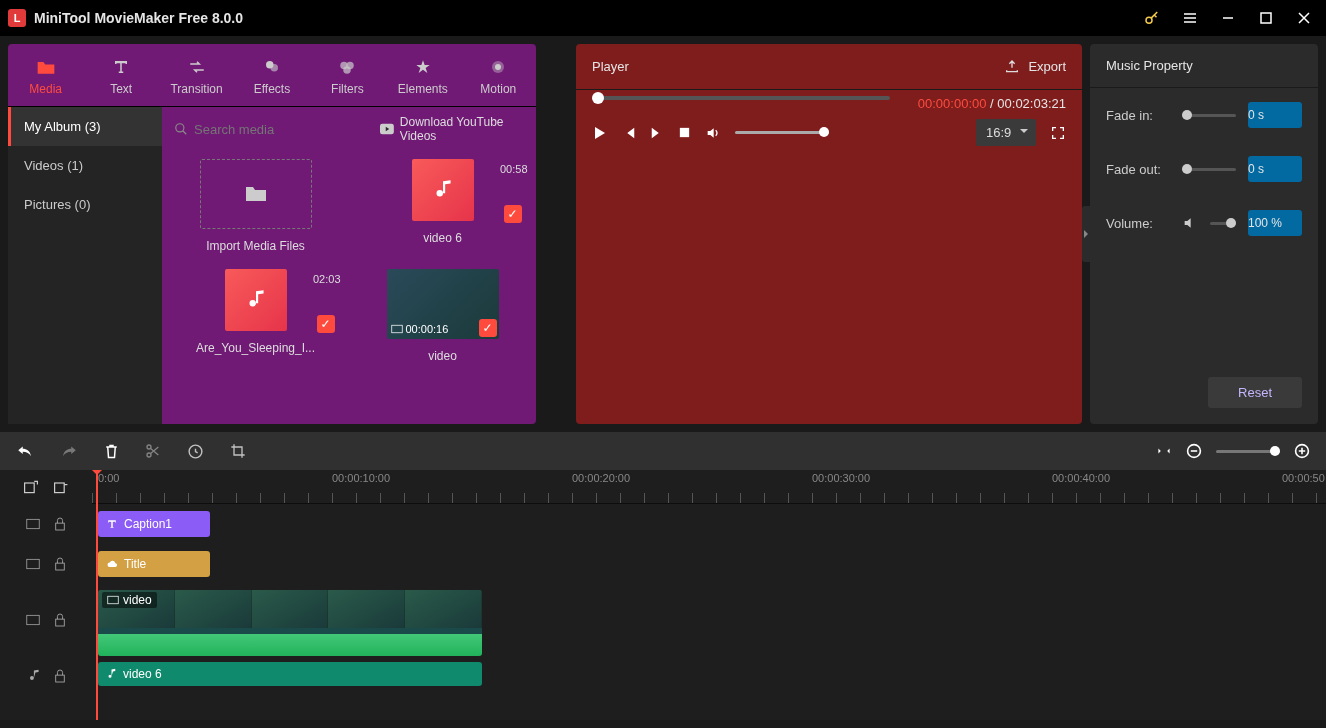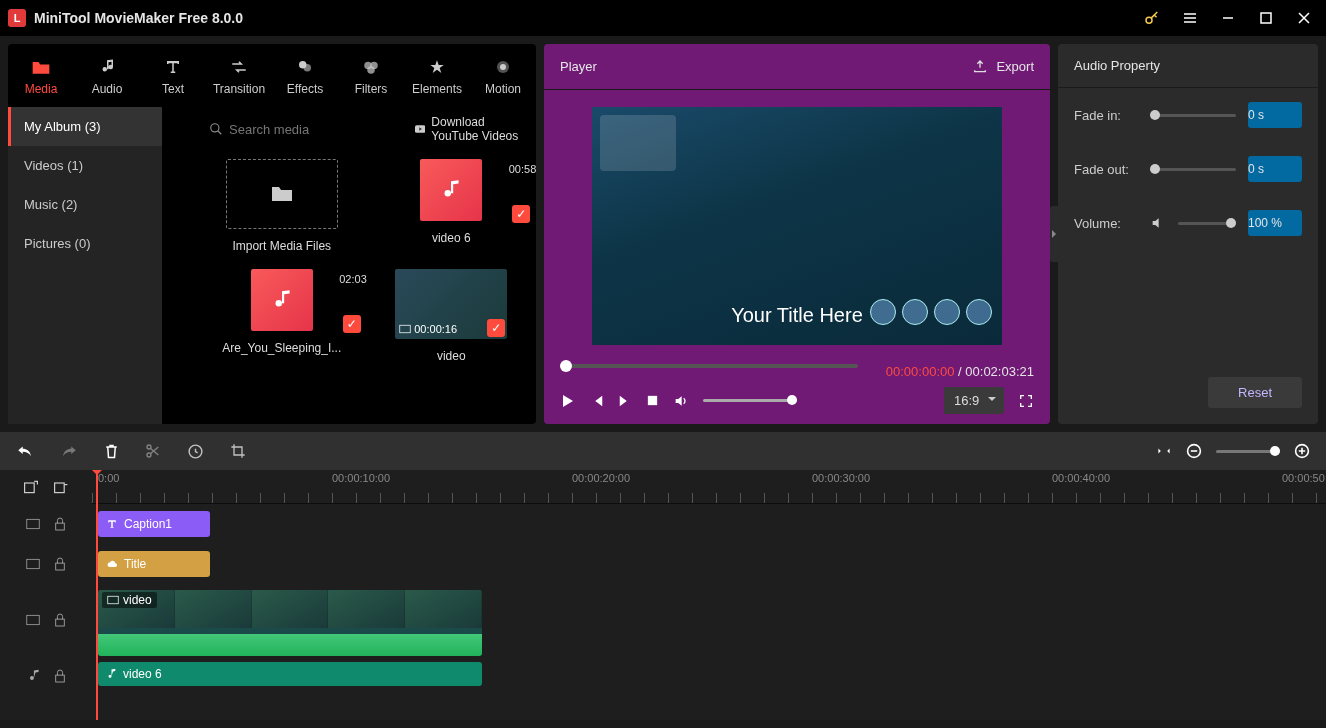--- a/index.html
+++ b/index.html
@@ -10,28 +10,28 @@
 .app-logo { width: 18px; height: 18px; background: #e03a3a; border-radius: 3px; display: flex; align-items: center; justify-content: center; color: #fff; font-size: 11px; font-weight: bold; }
 .titlebar-title { flex: 1; font-weight: 600; font-size: 14px; }
 .titlebar-actions { display: flex; gap: 10px; align-items: center; }
 .titlebar-actions .tact { width: 28px; height: 28px; display: flex; align-items: center; justify-content: center; cursor: pointer; }
 .key-icon svg { color: #f2c94c; }
 
 
 .chrome { display: flex; gap: 8px; padding: 8px; height: 396px; }
 
 
-.lefttabs { width: 528px; background: #000000; border-radius: 4px; display: flex; flex-direction: column; }
+.lefttabs { width: 528px; background: #701a75; border-radius: 4px; display: flex; flex-direction: column; }
 .lttabs-row { display: flex; border-bottom: 1px solid #000; }
 .lttab { flex: 1; padding: 12px 4px 10px; text-align: center; font-size: 12px; cursor: pointer; color: #ccc; }
 .lttab.active { color: #ff4b3e; }
 .lttab .ticon { height: 22px; display: flex; align-items: center; justify-content: center; margin-bottom: 4px; }
 
 
-.ltbody { flex: 1; display: flex; overflow: hidden; gap: 35px; }
+.ltbody { flex: 1; display: flex; overflow: hidden; }
 .ltsidebar { width: 154px; background: #242424; }
 .sbitem { padding: 12px 16px; font-size: 13px; color: #ccc; cursor: pointer; }
 .sbitem.active { background: #333; color: #fff; border-left: 3px solid #ff4b3e; padding-left: 13px; }
 
 .ltmedia { flex: 1; display: flex; flex-direction: column; }
 .ltmedia-top { display: flex; align-items: center; padding: 8px 12px; gap: 10px; }
 .searchwrap { display: flex; align-items: center; color: #888; gap: 6px; flex: 1; }
 .searchwrap input { background: transparent; border: none; color: #ccc; font-size: 13px; outline: none; flex: 1; }
 .ytlink { display: flex; align-items: center; gap: 6px; font-size: 12px; color: #ddd; cursor: pointer; }
 
@@ -41,21 +41,21 @@
 .mthumb.dashed { border: 1.5px dashed #777; background: transparent; }
 .mthumb.audio { background: linear-gradient(135deg,#f85a5a,#e6344a); width: 62px; height: 62px; }
 .mthumb .dur { position: absolute; top: 4px; right: -54px; font-size: 11px; color: #ddd; }
 .mthumb .check { position: absolute; bottom: -2px; right: -48px; width: 18px; height: 18px; background: #ff4b3e; border-radius: 3px; display: flex; align-items: center; justify-content: center; color: #fff; font-size: 12px; }
 .mthumb.video { width: 112px; height: 70px; background: linear-gradient(135deg,#2a4a5a,#1a3a3a); }
 .video-dur-overlay { position: absolute; bottom: 4px; left: 4px; font-size: 11px; color: #fff; display: flex; align-items: center; gap: 3px; }
 .mthumb.video .check2 { position: absolute; bottom: 2px; right: 2px; width: 18px; height: 18px; background: #ff4b3e; border-radius: 3px; display:flex;align-items:center;justify-content:center;color:#fff;font-size:12px; }
 .mcell .mlabel { margin-top: 10px; font-size: 12px; color: #ddd; white-space: nowrap; overflow: hidden; text-overflow: ellipsis; max-width: 140px; margin-left: auto; margin-right: auto; }
 
 
-.player { width: 506px; background: #701a75; border-radius: 4px; display: flex; flex-direction: column; }
+.player { width: 506px; background: #7f1d1d; border-radius: 4px; display: flex; flex-direction: column; margin-left: 32px; }
 .player-head { height: 46px; display: flex; align-items: center; justify-content: space-between; padding: 0 16px; border-bottom: 1px solid #1a1a1a; }
 .export-btn { display: flex; align-items: center; gap: 8px; cursor: pointer; }
 .player-body { flex: 1; display: flex; align-items: center; justify-content: center; padding: 4px 16px 0; }
 .video-frame { width: 410px; height: 238px; background: linear-gradient(160deg,#1a4a6a 0%,#0d3547 40%,#0a2a3a 100%); position: relative; border-radius: 1px; overflow:hidden; }
 .video-frame::before{content:'';position:absolute;top:8px;left:8px;width:76px;height:56px;background:rgba(255,255,255,.15);border-radius:4px;}
 .gamehud{position:absolute;bottom:20px;right:10px;display:flex;gap:6px;}
 .gamehud span{width:26px;height:26px;border-radius:50%;background:rgba(100,150,200,.6);border:1.5px solid #aee;}
 .title-overlay { position: absolute; left: 0; right: 0; bottom: 18px; text-align: center; color: #fff; font-size: 20px; }
 .seekrow { padding: 6px 16px 2px; display: flex; align-items: flex-start; gap: 28px; }
 .seekbar { flex: 1; height: 4px; background: #555; position: relative; border-radius: 2px; }
@@ -154,25 +154,20 @@
 
   <div class="lefttabs">
     <div class="lttabs-row">
       <div class="lttab active"><div class="ticon">
             <svg width="20" height="18" viewBox="0 0 24 20" fill="#ff4b3e">
               <path d="M2 4h7l2 3h11v11H2z"></path>
             </svg>
           </div><span>Media</span></div>
       <div class="lttab"><div class="ticon">
             <svg width="18" height="18" viewBox="0 0 24 24" fill="#ccc">
-              <path d="M9 18a3 3 0 100-6 3 3 0 000 6zM12 15V3l8-1v10a3 3 0 11-2-2.8V5l-4 .5V15"></path>
-            </svg>
-          </div><span>Audio</span></div>
-      <div class="lttab"><div class="ticon">
-            <svg width="18" height="18" viewBox="0 0 24 24" fill="#ccc">
               <path d="M4 4h16v4h-2V7h-5v11h2v2H9v-2h2V7H6v1H4z"></path>
             </svg>
           </div><span>Text</span></div>
       <div class="lttab"><div class="ticon">
             <svg width="18" height="16" viewBox="0 0 24 20" fill="none" stroke="#ccc" stroke-width="2">
               <path d="M3 6h12l-3-3M21 14H9l3 3"></path>
             </svg>
           </div><span>Transition</span></div>
       <div class="lttab"><div class="ticon">
             <svg width="18" height="18" viewBox="0 0 24 24" fill="#ccc">
@@ -196,21 +191,20 @@
             <svg width="18" height="18" viewBox="0 0 24 24" fill="#ccc">
               <circle cx="12" cy="12" r="8" opacity=".4"></circle>
               <circle cx="12" cy="12" r="4"></circle>
             </svg>
           </div><span>Motion</span></div>
     </div>
     <div class="ltbody">
       <div class="ltsidebar">
         <div class="sbitem active">My Album (3)</div>
         <div class="sbitem">Videos (1)</div>
-        <div class="sbitem">Music (2)</div>
         <div class="sbitem">Pictures (0)</div>
       </div>
       <div class="ltmedia">
         <div class="ltmedia-top">
           <div class="searchwrap">
             <svg width="14" height="14" viewBox="0 0 24 24" fill="none" stroke="#888" stroke-width="2">
                 <circle cx="10" cy="10" r="7"></circle>
                 <path d="M21 21l-6-6"></path>
               </svg>
             <input placeholder="Search media" style="">
@@ -272,31 +266,20 @@
   <div class="player">
     <div class="player-head">
       <span>Player</span>
       <div class="export-btn">
         <svg width="16" height="16" viewBox="0 0 24 24" fill="none" stroke="#ddd" stroke-width="2">
             <path d="M12 3v10M8 7l4-4 4 4M4 17v2h16v-2"></path>
           </svg>
         <span>Export</span>
       </div>
     </div>
-    <div class="player-body">
-      <div class="video-frame">
-        <div class="gamehud">
-            <span></span>
-            <span></span>
-            <span></span>
-            <span></span>
-          </div>
-        <div class="title-overlay">Your Title Here</div>
-      </div>
-    </div>
     <div class="seekrow">
       <div class="seekbar">
           <div class="seekthumb"></div>
         </div>
       <div class="timecode"><span class="tc-current">00:00:00:00</span> / <span>00:02:03:21</span></div>
     </div>
     <div class="ctrlrow">
       <div class="pbtn">
           <svg width="16" height="16" viewBox="0 0 16 16" fill="#fff">
             <path d="M3 2v12l10-6z"></path>
@@ -333,21 +316,21 @@
         </div>
     </div>
   </div>
 
   <div class="props">
     <div class="collapse-tab">
         <svg width="6" height="10" viewBox="0 0 6 10" fill="#888">
           <path d="M1 1l4 4-4 4z"></path>
         </svg>
       </div>
-    <div class="props-head">Audio Property</div>
+    <div class="props-head">Music Property</div>
     <div class="prop-row">
       <div class="prop-label">Fade in:</div>
       <div class="slider">
           <div class="sthumb"></div>
         </div>
       <div class="valbox">0 s</div>
     </div>
     <div class="prop-row">
       <div class="prop-label">Fade out:</div>
       <div class="slider">

